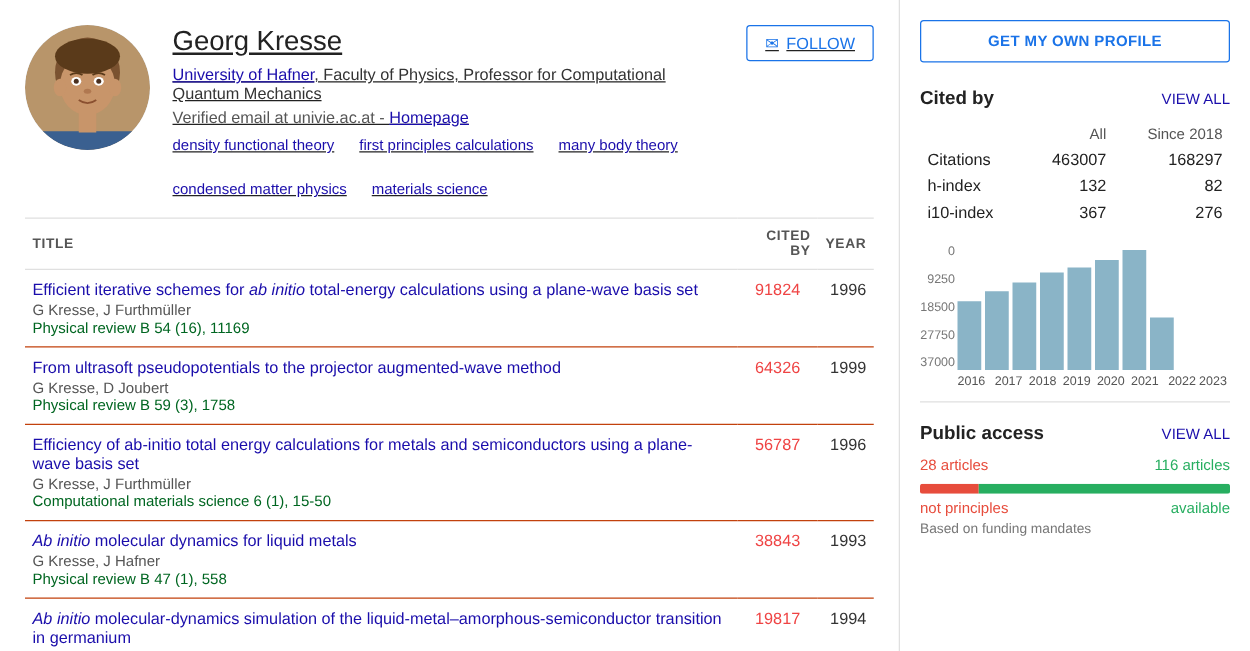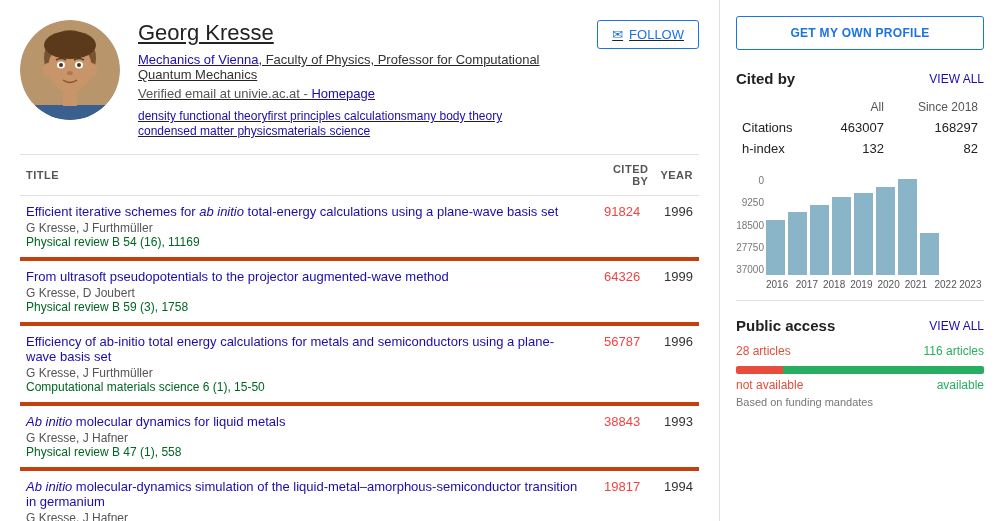--- a/index.html
+++ b/index.html
@@ -14,32 +14,32 @@
     .profile-header { display: flex; align-items: flex-start; margin-bottom: 16px; text-decoration: underline; }
     .avatar-wrap { width: 100px; height: 100px; border-radius: 50%; overflow: hidden; margin-right: 18px; flex-shrink: 0; background: #ccc; }
     .avatar-svg { width: 100px; height: 100px; border-radius: 50%; overflow: hidden; }
 
     .profile-info { flex: 1; }
     .profile-name { font-size: 22px; font-weight: normal; color: #222; margin-bottom: 6px; }
     .profile-affiliation { font-size: 13px; color: #333; margin-bottom: 4px; }
     .profile-affiliation a { color: #1a0dab; text-decoration: underline; }
     .profile-email { font-size: 13px; color: #555; margin-bottom: 8px; }
     .profile-email a { color: #1a0dab; text-decoration: underline; }
-    .profile-tags { display: flex; flex-wrap: wrap; gap: 0; }
+    .profile-tags { display: flex; flex-wrap: wrap; gap: 20px; }
     .profile-tag { color: #1a0dab; font-size: 12px; cursor: pointer; text-decoration: none; }
 
     .follow-btn { background: #fff; border: 1px solid #1a73e8; color: #1a73e8; padding: 6px 14px; font-size: 13px; cursor: pointer; border-radius: 3px; display: flex; align-items: center; gap: 6px; white-space: nowrap; height: fit-content; }
 
     
     .papers-table { width: 100%; border-collapse: collapse; margin-top: 4px; }
     .papers-table thead tr { border-top: 1px solid #e0e0e0; border-bottom: 1px solid #e0e0e0; }
     .papers-table th { font-size: 11px; font-weight: bold; color: #555; text-transform: uppercase; padding: 8px 6px; letter-spacing: 0.5px; }
     .papers-table th.title-col { text-align: left; }
     .papers-table th.num-col { text-align: right; }
-    .papers-table tbody tr { border-bottom: 4px solid #c2410c; }
+    .papers-table tbody tr { border-bottom: 1px solid #c2410c; }
     .paper-title-link { color: #1a0dab; text-decoration: none; font-size: 13px; display: block; margin-bottom: 2px; }
     .paper-title-link em { font-style: italic; }
     .paper-authors { color: #555; font-size: 12px; }
     .paper-journal { color: #006621; font-size: 12px; }
     .paper-cell { padding: 8px 6px; vertical-align: top; }
     .paper-cited { text-align: center; color: #ef4444; font-size: 13px; cursor: pointer; }
     .paper-year { text-align: right; color: #333; font-size: 13px; }
 
     
     .right-panel { width: 280px; padding: 16px; flex-shrink: 0; }
@@ -108,21 +108,21 @@
 
           <rect x="10" y="85" width="80" height="30" fill="#3a6090"></rect>
 
           <rect x="43" y="68" width="14" height="18" fill="#c8956a"></rect>
         </svg>
       </div>
 
       <div class="profile-info">
         <h1 class="profile-name">Georg Kresse</h1>
         <div class="profile-affiliation">
-          <a href="#">Mechanics of Vienna</a><span>, Faculty of Physics, Professor for Computational Quantum Mechanics</span>
+          <a href="#">University of Hafner</a><span>, Faculty of Physics, Professor for Computational Quantum Mechanics</span>
         </div>
         <div class="profile-email">
           <span>Verified email at univie.ac.at - </span><a href="#">Homepage</a>
         </div>
         <div class="profile-tags">
           <a class="profile-tag" href="#">density functional theory</a>
           <a class="profile-tag" href="#">first principles calculations</a>
           <a class="profile-tag" href="#">many body theory</a>
           <br style="width:100%">
           <a class="profile-tag" href="#">condensed matter physics</a>
@@ -219,20 +219,25 @@
       <tr>
             <td>Citations</td>
             <td>463007</td>
             <td>168297</td>
           </tr>
           <tr>
             <td>h-index</td>
             <td>132</td>
             <td>82</td>
           </tr>
+          <tr>
+            <td>i10-index</td>
+            <td>367</td>
+            <td>276</td>
+          </tr>
         </tbody>
     </table>
 
     <div class="chart-wrapper">
       <div class="y-axis-labels" id="y-axis-labels">
       <div style="font-size: 10px; color: rgb(119, 119, 119); text-align: right; width: 28px;">37000</div>
           <div style="font-size: 10px; color: rgb(119, 119, 119); text-align: right; width: 28px;">27750</div>
           <div style="font-size: 10px; color: rgb(119, 119, 119); text-align: right; width: 28px;">18500</div>
           <div style="font-size: 10px; color: rgb(119, 119, 119); text-align: right; width: 28px;">9250</div>
           <div style="font-size: 10px; color: rgb(119, 119, 119); text-align: right; width: 28px;">0</div>
@@ -284,20 +289,20 @@
       </div>
       <div class="access-labels">
         <span class="access-label-unavail">28 articles</span>
         <span class="access-label-avail">116 articles</span>
       </div>
       <div class="access-bar">
         <div class="access-bar-unavail" id="access-bar-unavail" style="width: 19%;"></div>
         <div class="access-bar-avail" id="access-bar-avail" style="width: 81%;"></div>
       </div>
       <div class="access-status">
-        <span class="access-label-unavail">not available</span>
+        <span class="access-label-unavail">not principles</span>
         <span class="access-label-avail">available</span>
       </div>
       <div class="access-note">Based on funding mandates</div>
     </div>
 
   </div>
 </div>
 
 </body></html>

